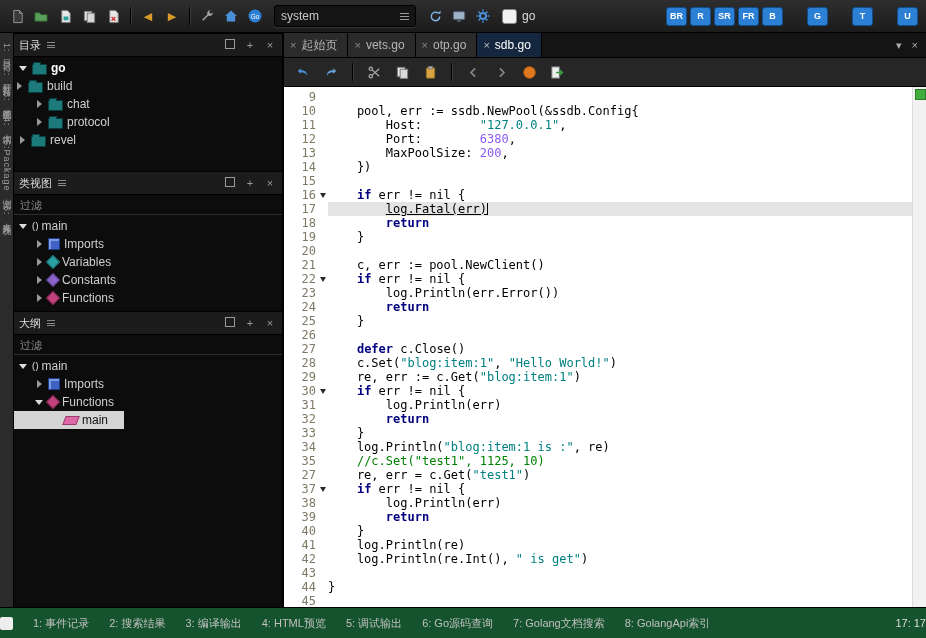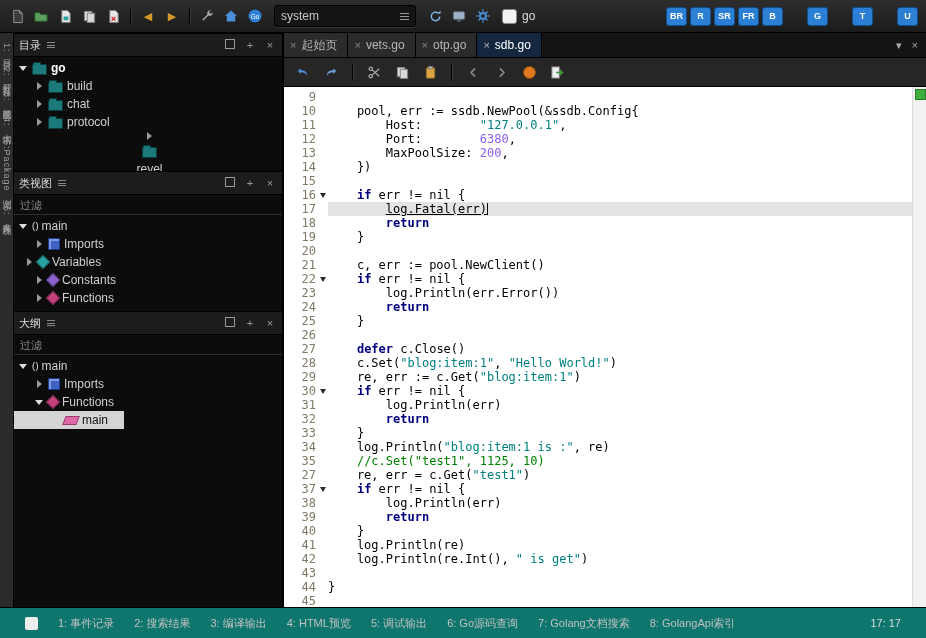--- a/index.html
+++ b/index.html
@@ -90,22 +90,22 @@
   .seg-k{color:#000080;font-weight:bold;}
   .seg-s{color:#008080;}
   .seg-n{color:#8b5cf6;}
   .seg-c{color:#008000;}
   .seg-pu{text-decoration:underline;margin-top:25px;}
   .caret{display:inline-block;width:1.5px;height:12px;background:#000;vertical-align:-2px;}
   .scroll-strip{flex:0 0 13px;background:#f2f2f2;border-left:1px solid #dcdcdc;position:relative;}
   .ok-square{position:absolute;top:2px;left:2px;width:9px;height:9px;background:#3fae3f;border:1px solid #2a7a2a;}
 
   
-  .statusbar{height:30px;flex:0 0 30px;background:#0f766e;border-top:1px solid #000;
-    display:flex;align-items:center;gap:20px;padding:0 25px;font-size:11px;color:#c0c0c0;}
+  .statusbar{height:30px;flex:0 0 30px;background:#14532d;border-top:1px solid #000;
+    display:flex;align-items:center;gap:20px;padding:0 0;font-size:11px;color:#c0c0c0;}
   .sb-appicon{width:13px;height:13px;background:#ededed;border-radius:2px;}
   #status-items{display:flex;gap:20px;}
   .sb-right{margin-left:auto;color:#ddd;}
   svg{display:block;}
 </style>
 </head>
 <body>
 
 <div class="app">
 
@@ -228,36 +228,36 @@
         <span class="pbtn"><span class="sq"></span></span>
         <span class="pbtn">+</span>
         <span class="pbtn">×</span>
       </div>
       <div class="ptree" id="dir-tree" style="flex:0 0 112px">
           <div class="trow" style="padding-left: 4px;">
             <span class="arr exp"></span>
             <span class="ticon ic-folder"></span>
             <span class="tlab bold">go</span>
           </div>
-          <div class="trow" style="padding-left: 20px;">
+          <div class="trow" style="">
             <span class="arr col"></span>
             <span class="ticon ic-folder"></span>
             <span class="tlab">build</span>
           </div>
           <div class="trow" style="padding-left: 20px;">
             <span class="arr col"></span>
             <span class="ticon ic-folder"></span>
             <span class="tlab">chat</span>
           </div>
           <div class="trow" style="padding-left: 20px;">
             <span class="arr col"></span>
             <span class="ticon ic-folder"></span>
             <span class="tlab">protocol</span>
           </div>
-          <div class="trow" style="padding-left: 3px; flex-direction: column;">
+          <div class="trow" style="padding-left: 3px;">
             <span class="arr col"></span>
             <span class="ticon ic-folder"></span>
             <span class="tlab">revel</span>
           </div>
         </div>
 
       <div class="phead">
         <span>类视图</span>
         <span class="pmenu">
             <i></i>
@@ -274,21 +274,21 @@
           <div class="trow" style="padding-left: 4px;">
             <span class="arr exp"></span>
             <span class="ticon ic-package">( )</span>
             <span class="tlab">main</span>
           </div>
           <div class="trow" style="padding-left: 20px;">
             <span class="arr col"></span>
             <span class="ticon ic-imports"></span>
             <span class="tlab">Imports</span>
           </div>
-          <div class="trow" style="padding-left: 10px; text-align: right;">
+          <div class="trow" style="padding-left: 20px; text-align: right;">
             <span class="arr col"></span>
             <span class="ticon ic-variable"></span>
             <span class="tlab">Variables</span>
           </div>
           <div class="trow" style="padding-left: 20px;">
             <span class="arr col"></span>
             <span class="ticon ic-constant"></span>
             <span class="tlab">Constants</span>
           </div>
           <div class="trow" style="padding-left: 20px;">

